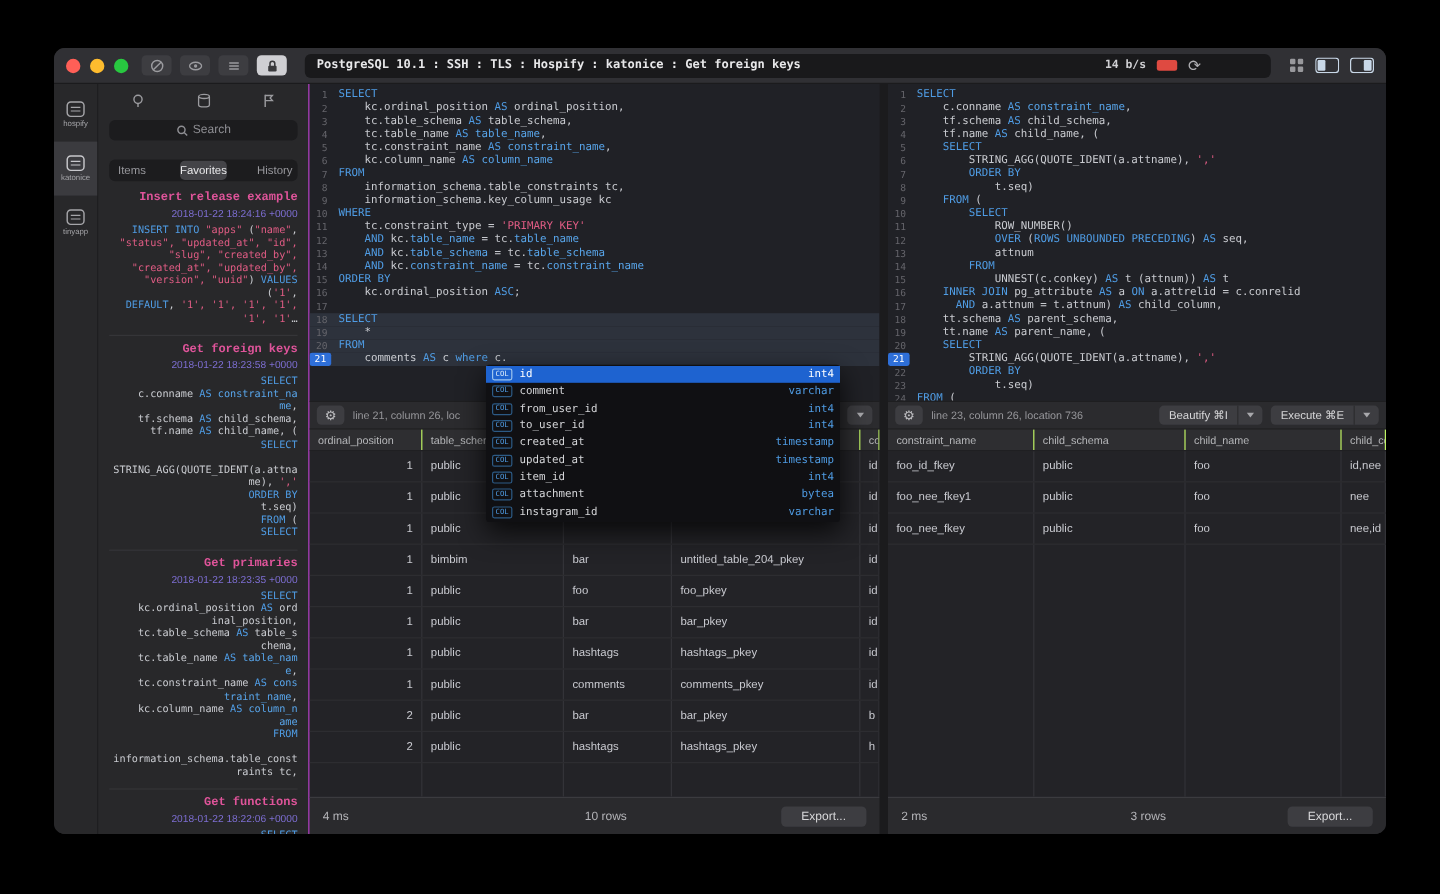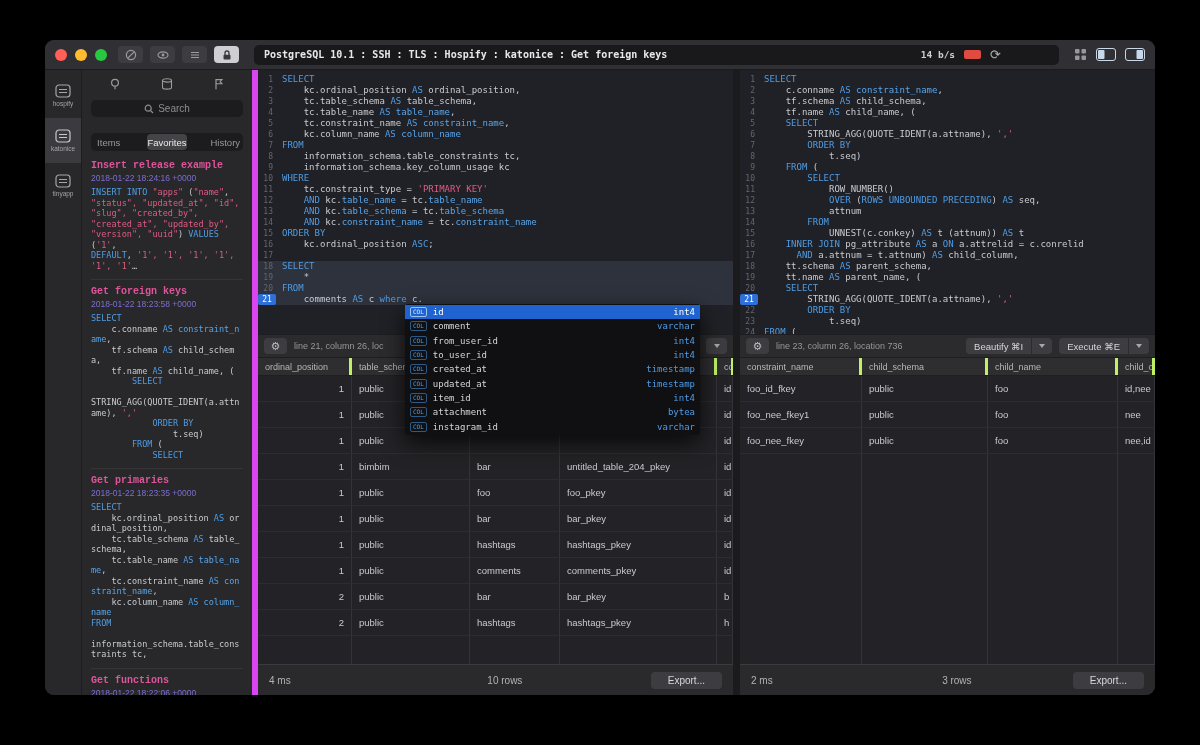--- a/index.html
+++ b/index.html
@@ -28,22 +28,22 @@
 
   
   .content { flex:1; display:flex; min-height:0; }
   .rail { flex:0 0 37px; background:#28282a; border-right:1px solid #1d1d1f;
           display:flex; flex-direction:column; padding-top:3px; }
   .rail-item { height:45px; display:flex; flex-direction:column; align-items:center;
                justify-content:center; gap:2px; }
   .rail-item.sel { background:#3b3b3f; }
   .rail-label { font-size:6.5px; color:#a4a4a8; }
 
-  .sidebar { flex:0 0 176px; background:#28282a; border-right:6px solid #d946ef;
-             display:flex; flex-direction:column; min-height:0; }
+  .sidebar { flex:0 0 176px; background:#28282a; border-right:1px solid #d946ef;
+             display:flex; flex-direction:column; min-height:0;text-align:right; }
   .side-icons { flex:0 0 27px; display:flex; align-items:center; justify-content:space-between;
                 padding:0 26px; }
   .search { margin:3px 9px 0; height:17px; background:#1c1c1e; border-radius:5px;
             display:flex; align-items:center; justify-content:center; gap:4px;
             color:#8e8e93; font-size:10px; }
   .tabs { margin:16px 9px 3px; height:18px; background:#1c1c1e; border-radius:5px;
           display:flex; padding:1px;gap:22px; }
   .tab { flex:1; display:flex; align-items:center; justify-content:center;
          font-size:9.5px; color:#98989d; border-radius:4px; }
   .tab.active { background:#444448; color:#eaeaec; }
@@ -83,21 +83,21 @@
   .tb-action { height:16px; background:#3d3d41; border-radius:4px; color:#d6d6d8;
                font-size:9.5px; display:flex; align-items:center; padding:0 0 0 8px; }
   .tb-action .divline { width:1px; height:16px; background:#2c2c2f; margin-left:8px; }
   .chev { width:0; height:0; border-left:3.5px solid transparent; border-right:3.5px solid transparent;
           border-top:4px solid #a8a8ac; margin:0 7px; }
   .chev-btn { width:21px; height:16px; background:#3d3d41; border-radius:4px;
               display:flex; align-items:center; justify-content:center; }
 
   .table-header { flex:0 0 18px; background:#2e2e31; border-bottom:1px solid #1f1f22; display:grid; }
   .th { font-size:9px; color:#b5b6b9; display:flex; align-items:center; padding:0 7px;
-        border-right:3px solid #bef264; white-space:nowrap; overflow:hidden; }
+        border-right:1px solid #bef264; white-space:nowrap; overflow:hidden; }
   .table-body { flex:1; background:#232327; display:flex; flex-direction:column;
                 min-height:0; overflow:hidden; }
   .tr { flex:0 0 26px; display:grid; border-bottom:1px solid #2d2d31; }
   .tr.fill { flex:1; border-bottom:none; }
   .td { font-size:9.5px; color:#c9cad0; display:flex; align-items:center; padding:0 7px;
         border-right:1px solid #333338; white-space:nowrap; overflow:hidden; }
   .td.num { justify-content:flex-end; }
 
   .pfooter { flex:0 0 31px; background:#2a2a2d; border-top:1px solid #3b3b3f;
              display:flex; align-items:center; padding:0 11px; font-size:10px; color:#b3b3b7; }

